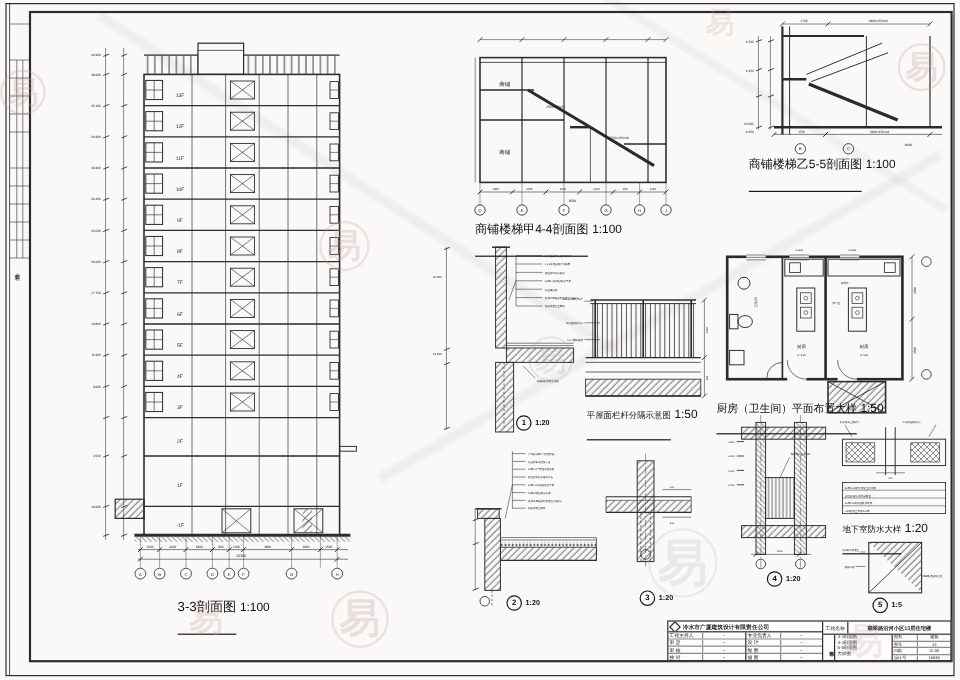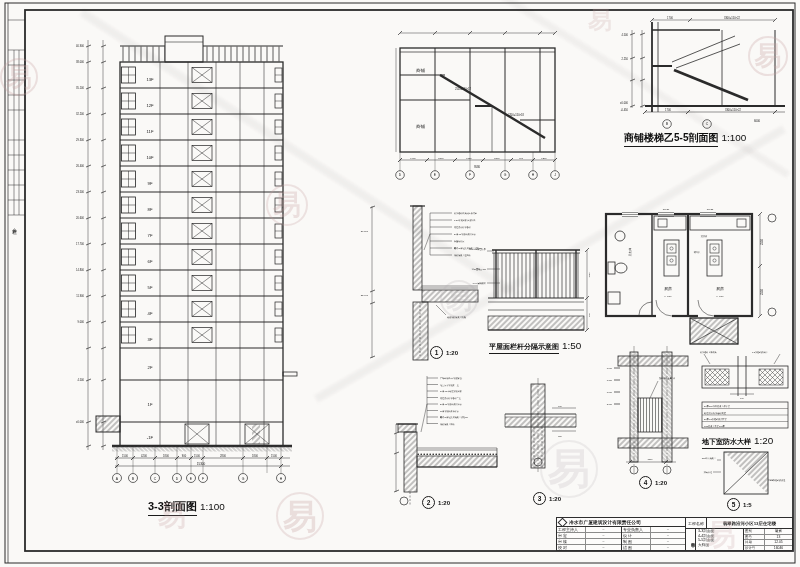--- a/index.html
+++ b/index.html
@@ -4,21 +4,21 @@
 <style>
   html,body{margin:0;padding:0;background:#e8e6e2}
   .sheet{position:relative;width:800px;height:567px;background:#faf9f7;overflow:hidden;
          font-family:"Liberation Sans","DejaVu Sans",sans-serif;color:#1c1c1c}
   svg{position:absolute;left:0;top:0}
   svg text{fill:#1a1a1a}
   .f20{font-size:2.1px}.f22{font-size:2.2px}.f23{font-size:2.4px}.f25{font-size:2.6px}
   .f28{font-size:2.8px}.f3{font-size:3.1px}.f34{font-size:3.4px}.f38{font-size:3.8px}
   .f4{font-size:4.2px}.f45{font-size:4.6px}
   .cap{position:absolute;white-space:nowrap;color:#0e0e0e}
-  .cap .t{font-weight:bold;border-bottom:1.6px solid #1a1a1a;padding-bottom:3px}
+  .cap .t{font-weight:normal;border-bottom:1.6px solid #1a1a1a;padding-bottom:16px}
   .cap .s{font-size:62%;margin-left:3px;font-weight:normal}
   .c11 .t{font-size:11px}.c10 .t{font-size:10px}.c9 .t{font-size:9px}.c7 .t{font-size:7px}
   .dcap{position:absolute;display:flex;align-items:center;gap:3px;color:#0e0e0e}
   .dcap .circ{width:11px;height:11px;border:1.2px solid #1a1a1a;border-radius:50%;
               display:flex;align-items:center;justify-content:center;font-size:6.5px;font-weight:bold}
   .dcap .sc{font-size:6px;font-weight:bold}
   .vtxt{writing-mode:vertical-rl}
   .striplab{position:absolute;left:12px;top:224px;font-size:4.6px;color:#333;letter-spacing:1px}
   .wm{position:absolute;font-weight:bold;line-height:1;pointer-events:none}
   .wm.cir{border-radius:50%;display:flex;align-items:center;justify-content:center}
@@ -493,22 +493,28 @@
         <text class="f20" x="716" y="459" text-anchor="end">C20细石混凝土</text>
         <text class="f20" x="712" y="473" text-anchor="end">油膏嵌缝</text>
         <text class="f20" x="770" y="481">1:2水泥砂浆封边</text>
       </g>
     </g>
   </svg>
 
   <div class="cap c11" style="left:148px;top:496px">
     <span class="t">3-3剖面图</span><span class="s">1:100</span>
   </div>
+  <div class="cap c10" style="left:396px;top:181px">
+    <span class="t">商铺楼梯甲4-4剖面图</span><span class="s">1:100</span>
+  </div>
   <div class="cap c10" style="left:624px;top:127px">
     <span class="t">商铺楼梯乙5-5剖面图</span><span class="s">1:100</span>
+  </div>
+  <div class="cap c9" style="left:597px;top:330px">
+    <span class="t">厨房（卫生间）平面布置大样</span><span class="s">1:50</span>
   </div>
   <div class="cap c7" style="left:489px;top:335px">
     <span class="t">平屋面栏杆分隔示意图</span><span class="s">1:50</span>
   </div>
   <div class="cap c7" style="left:702px;top:430px">
     <span class="t">地下室防水大样</span><span class="s">1:20</span>
   </div>
 
   <div class="dcap" style="left:430px;top:346px">
     <span class="circ">1</span>

